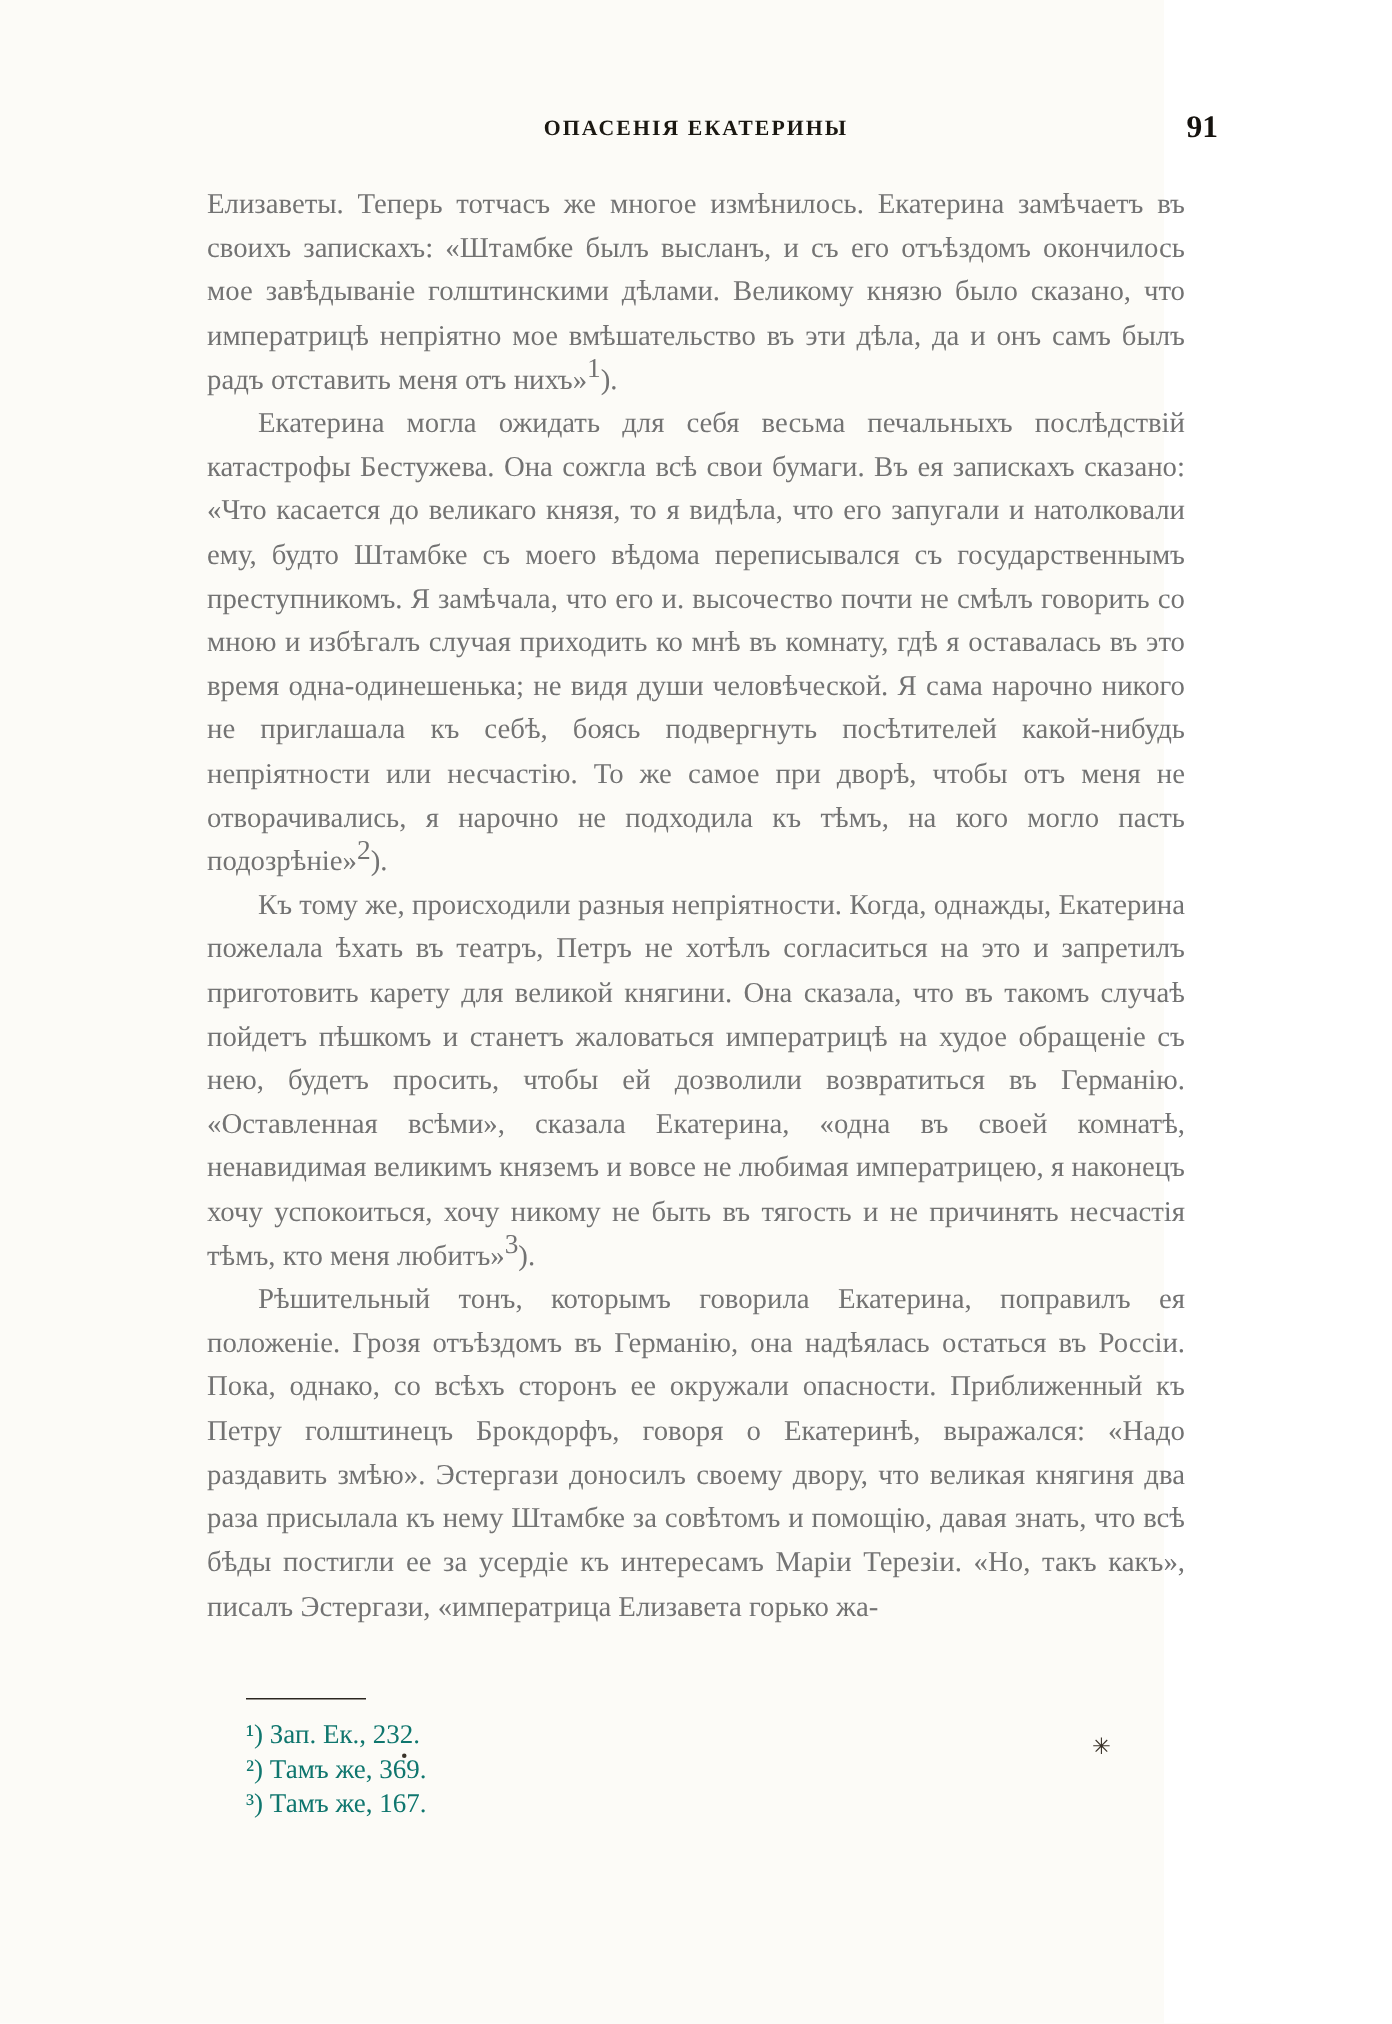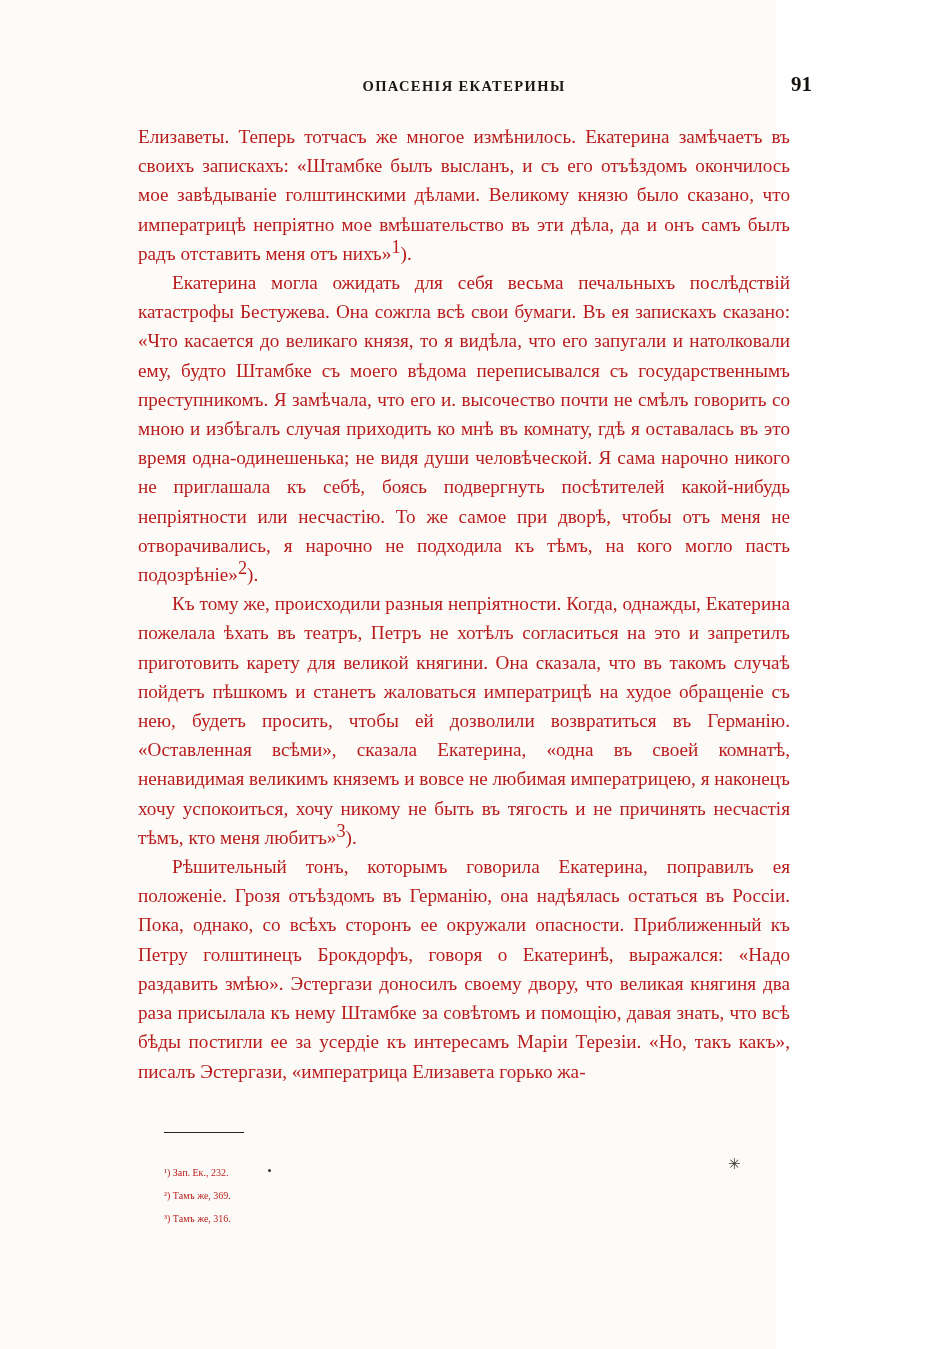--- a/index.html
+++ b/index.html
@@ -53,42 +53,42 @@
     font-weight: bold;
     color: #15120e;
     text-align: right;
   }
   .body-text {
     margin-top: 18px;
     font-size: 19.2px;
     line-height: 29.2px;
     text-align: justify;
     text-justify: inter-word;
-    color: #b91c1c;
+    color: #737373;
   }
   .body-text p {
     margin: 0;
     text-indent: 34px;
   }
   .body-text p.noindent {
     text-indent: 0;
   }
   .footnote-rule {
     margin-top: 46px;
     margin-left: 26px;
     width: 80px;
     height: 1px;
     background: #2b2620;
   }
   .footnotes {
-    margin-top: 28px;
+    margin-top: 12px;
     margin-left: 26px;
-    font-size: 10px;
+    font-size: 18px;
     line-height: 23px;
-    color: #b91c1c;
+    color: #0f766e;
   }
   .footnotes div {
     white-space: nowrap;
   }
   sup {
     font-size: 0.68em;
     vertical-align: super;
     line-height: 0;
   }
   .fn-mark {
@@ -130,20 +130,20 @@
       <p><span>Къ тому же, происходили разныя непріятности. Когда, однажды, Екатерина пожелала ѣхать въ театръ, Петръ не хотѣлъ согласиться на это и запретилъ приготовить карету для великой княгини. Она сказала, что въ такомъ случаѣ пойдетъ пѣшкомъ и станетъ жаловаться императрицѣ на худое обращеніе съ нею, будетъ просить, чтобы ей дозволили возвратиться въ Германію. «Оставленная всѣми», сказала Екатерина, «одна въ своей комнатѣ, ненавидимая великимъ княземъ и вовсе не любимая императрицею, я наконецъ хочу успокоиться, хочу никому не быть въ тягость и не причинять несчастія тѣмъ, кто меня любитъ»</span><sup class="fn-mark">3</sup><span>).</span></p>
 
       <p><span>Рѣшительный тонъ, которымъ говорила Екатерина, поправилъ ея положеніе. Грозя отъѣздомъ въ Германію, она надѣялась остаться въ Россіи. Пока, однако, со всѣхъ сторонъ ее окружали опасности. Приближенный къ Петру голштинецъ Брокдорфъ, говоря о Екатеринѣ, выражался: «Надо раздавить змѣю». Эстергази доносилъ своему двору, что великая княгиня два раза присылала къ нему Штамбке за совѣтомъ и помощію, давая знать, что всѣ бѣды постигли ее за усердіе къ интересамъ Маріи Терезіи. «Но, такъ какъ», писалъ Эстергази, «императрица Елизавета горько жа-</span></p>
     </div>
 
     <div class="footnote-rule"></div>
 
     <div class="footnotes">
       <div>¹) Зап. Ек., 232.</div>
       <div>²) Тамъ же, 369.</div>
-      <div>³) Тамъ же, 316.</div>
+      <div>³) Тамъ же, 167.</div>
     </div>
 
   </div>
 
   <div class="dot-artifact"></div>
   <div class="star-artifact">✳</div>
 </div>
 
 </body></html>

